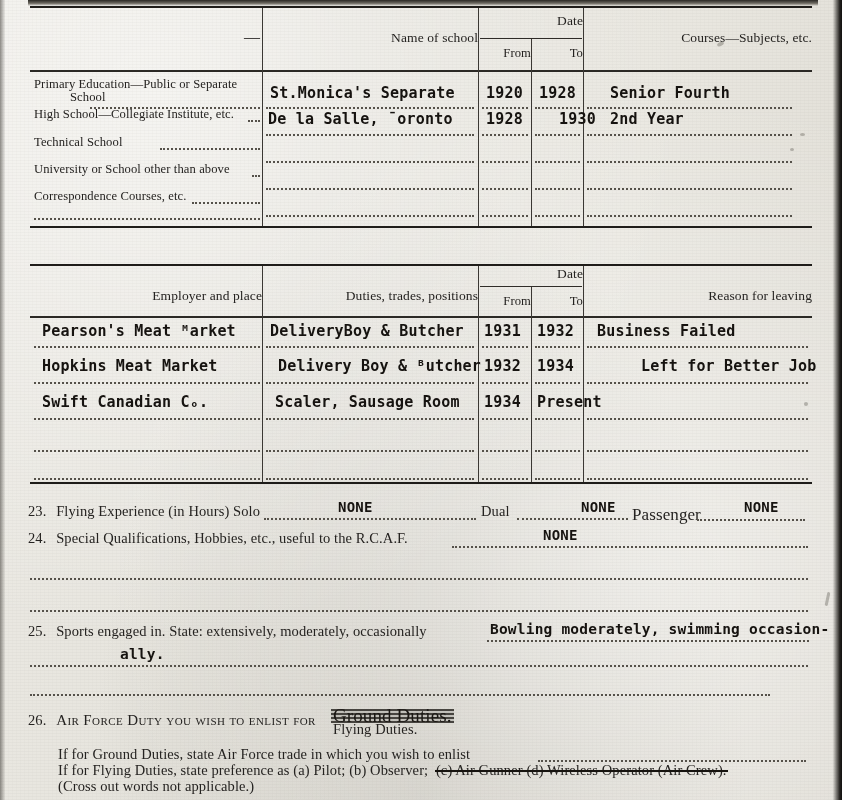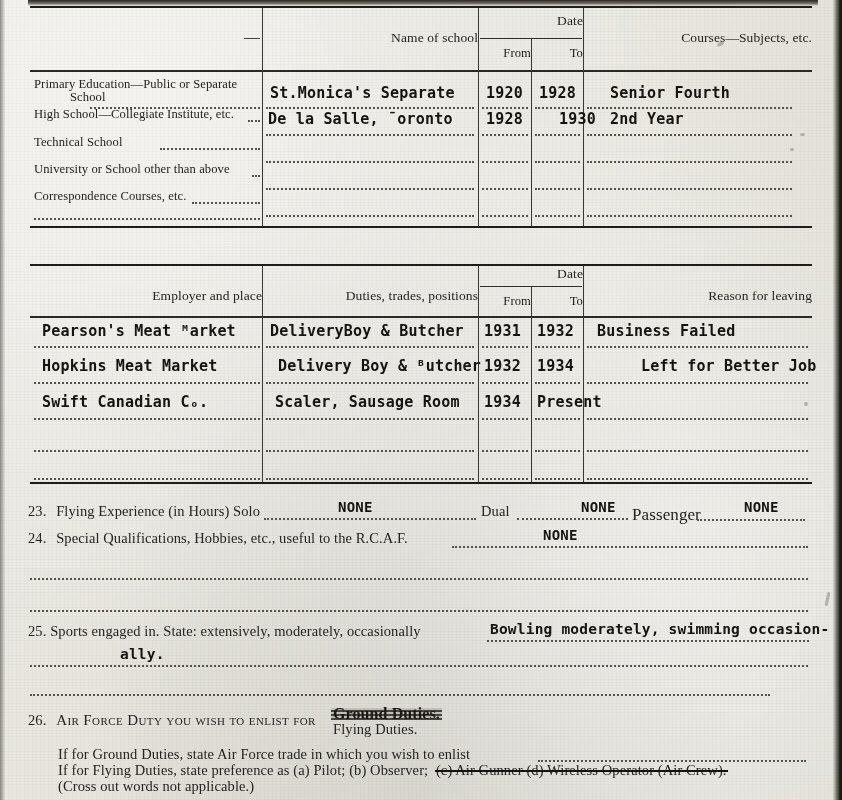--- a/index.html
+++ b/index.html
@@ -273,35 +273,35 @@
       <span style="margin-left:6px;">Special Qualifications, Hobbies, etc., useful to the R.C.A.F.</span>
     </div>
     <div class="dots" style="left:452px;top:546px;width:356px;"></div>
     <div class="typed" style="position:absolute;left:543px;top:527px;font-size:14px;">NONE</div>
 
     <div class="dots" style="left:30px;top:578px;width:778px;"></div>
     <div class="dots" style="left:30px;top:610px;width:778px;"></div>
 
     <div class="qnum printed" style="left:28px;top:623px;">
       <span>25.</span>
-      <span style="margin-left:0;">Sports engaged in.   State: extensively, moderately, occasionally</span>
+      <span style="margin-left:6px;">Sports engaged in.   State: extensively, moderately, occasionally</span>
     </div>
     <div class="dots" style="left:487px;top:640px;width:322px;"></div>
     <div class="typed" style="position:absolute;left:490px;top:621px;font-size:14.5px;">Bowling moderately, swimming occasion-</div>
 
     <div class="dots" style="left:30px;top:665px;width:778px;"></div>
     <div class="typed" style="position:absolute;left:120px;top:646px;font-size:14.5px;">ally.</div>
 
     <div class="dots" style="left:30px;top:694px;width:740px;"></div>
 
     <div class="qnum printed" style="left:28px;top:712px;">
       <span>26.</span>
       <span class="smallcaps" style="margin-left:6px;font-size:15px;">Air Force Duty you wish to enlist for</span>
     </div>
-    <div style="position:absolute;left:333px;top:705px;font-size:16px;font-weight:bold;" class="printed">
+    <div style="position:absolute;left:333px;top:705px;font-size:19px;" class="printed">
       <span class="heavy-struck">Ground Duties.</span>
     </div>
     <div class="printed" style="position:absolute;left:333px;top:721px;font-size:14.5px;">Flying Duties.</div>
 
     <div class="printed" style="position:absolute;left:58px;top:746px;font-size:14.5px;">If for Ground Duties, state Air Force trade in which you wish to enlist</div>
     <div class="dots" style="left:538px;top:760px;width:268px;"></div>
 
     <div class="printed" style="position:absolute;left:58px;top:762px;font-size:14.5px;white-space:nowrap;">
       <span>If for Flying Duties, state preference as (a)  Pilot; (b) Observer;</span>
       <span class="struck" style="margin-left:4px;">(c) Air Gunner (d) Wireless Operator (Air Crew).</span>

